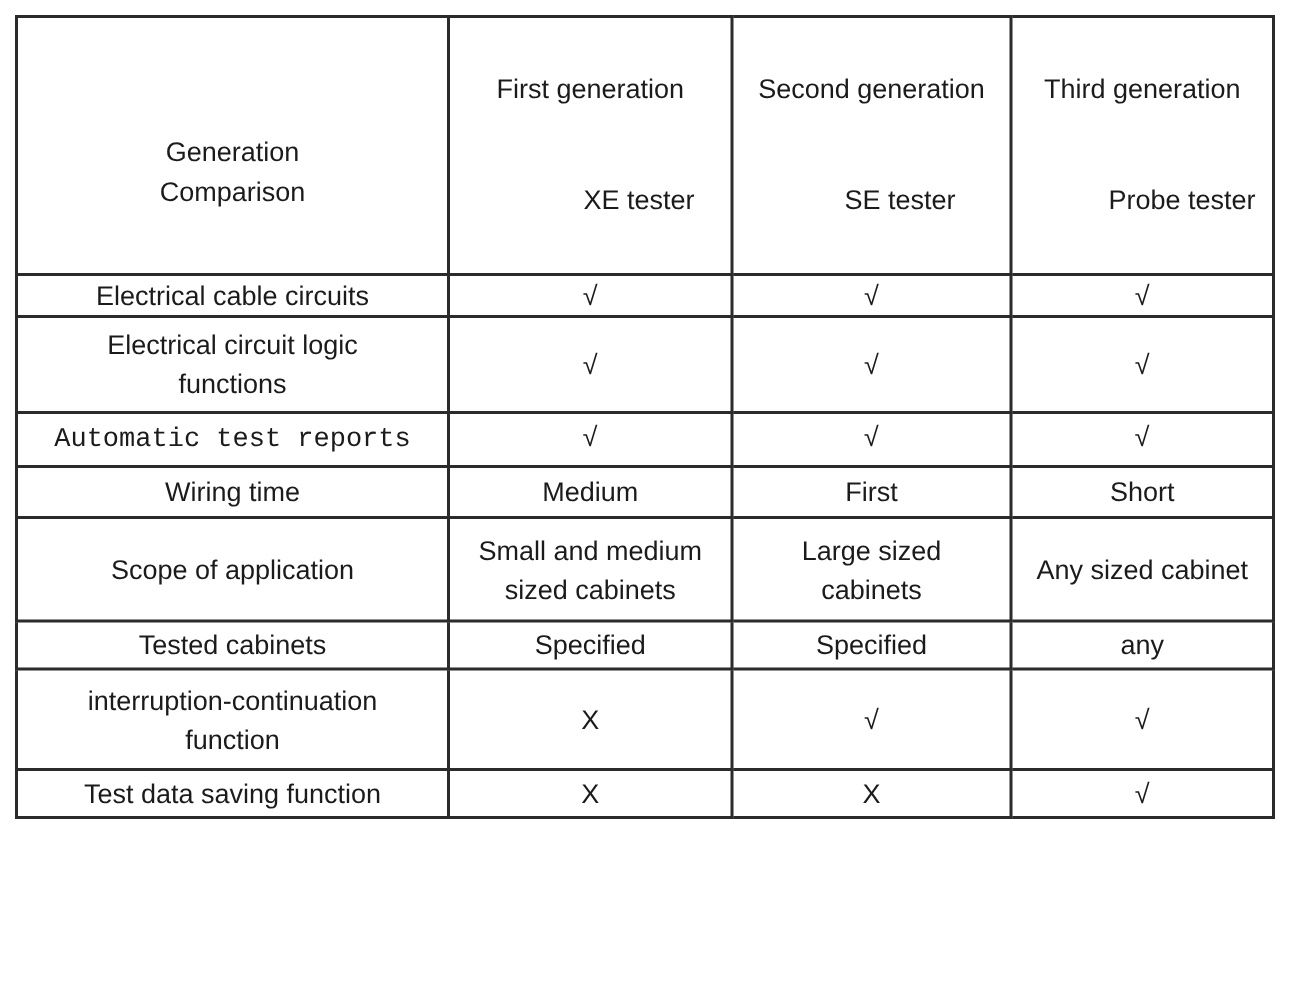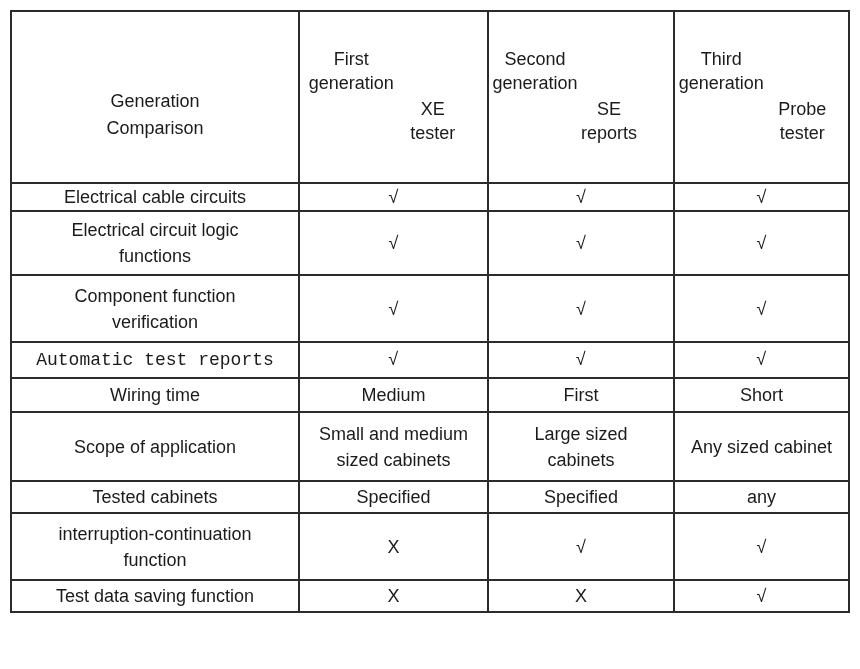--- a/index.html
+++ b/index.html
@@ -59,21 +59,21 @@
     display: flex;
     flex-direction: column;
     justify-content: flex-end;
     height: 98px;
     padding-bottom: 9px;
     line-height: 27px;
     white-space: pre-line;
   }
   .gen-box {
     display: flex;
-    flex-direction: row;
+    flex-direction: column;
     justify-content: space-between;
     height: 98px;
     padding: 9px 0 11px 0;
     line-height: 24px;
   }
   .tester-xe    { align-self: flex-end; padding-right: 24px; }
   .tester-se    { align-self: flex-end; padding-right: 36px; }
   .tester-probe { align-self: flex-end; padding-right: 11px; }
   
   td.feature { padding: 2px 12px; }
@@ -98,47 +98,40 @@
         </td>
         <td class="hd">
           <div class="gen-box">
             <span>First generation</span>
             <span class="tester-xe">XE tester</span>
           </div>
         </td>
         <td class="hd">
           <div class="gen-box">
             <span>Second generation</span>
-            <span class="tester-se">SE reports</span>
+            <span class="tester-se">SE tester</span>
           </div>
         </td>
         <td class="hd">
           <div class="gen-box">
             <span>Third generation</span>
             <span class="tester-probe">Probe tester</span>
           </div>
         </td>
       </tr>
 
       <tr class="r0">
         <td class="feature">Electrical cable circuits</td>
         <td class="val">√</td>
         <td class="val">√</td>
         <td class="val">√</td>
       </tr>
       <tr class="r1">
         <td class="feature">Electrical circuit logic
 functions</td>
-        <td class="val">√</td>
-        <td class="val">√</td>
-        <td class="val">√</td>
-      </tr>
-      <tr class="r2">
-        <td class="feature">Component function
-verification</td>
         <td class="val">√</td>
         <td class="val">√</td>
         <td class="val">√</td>
       </tr>
       <tr class="r3">
         <td class="feature">Automatic test reports</td>
         <td class="val">√</td>
         <td class="val">√</td>
         <td class="val">√</td>
       </tr>

